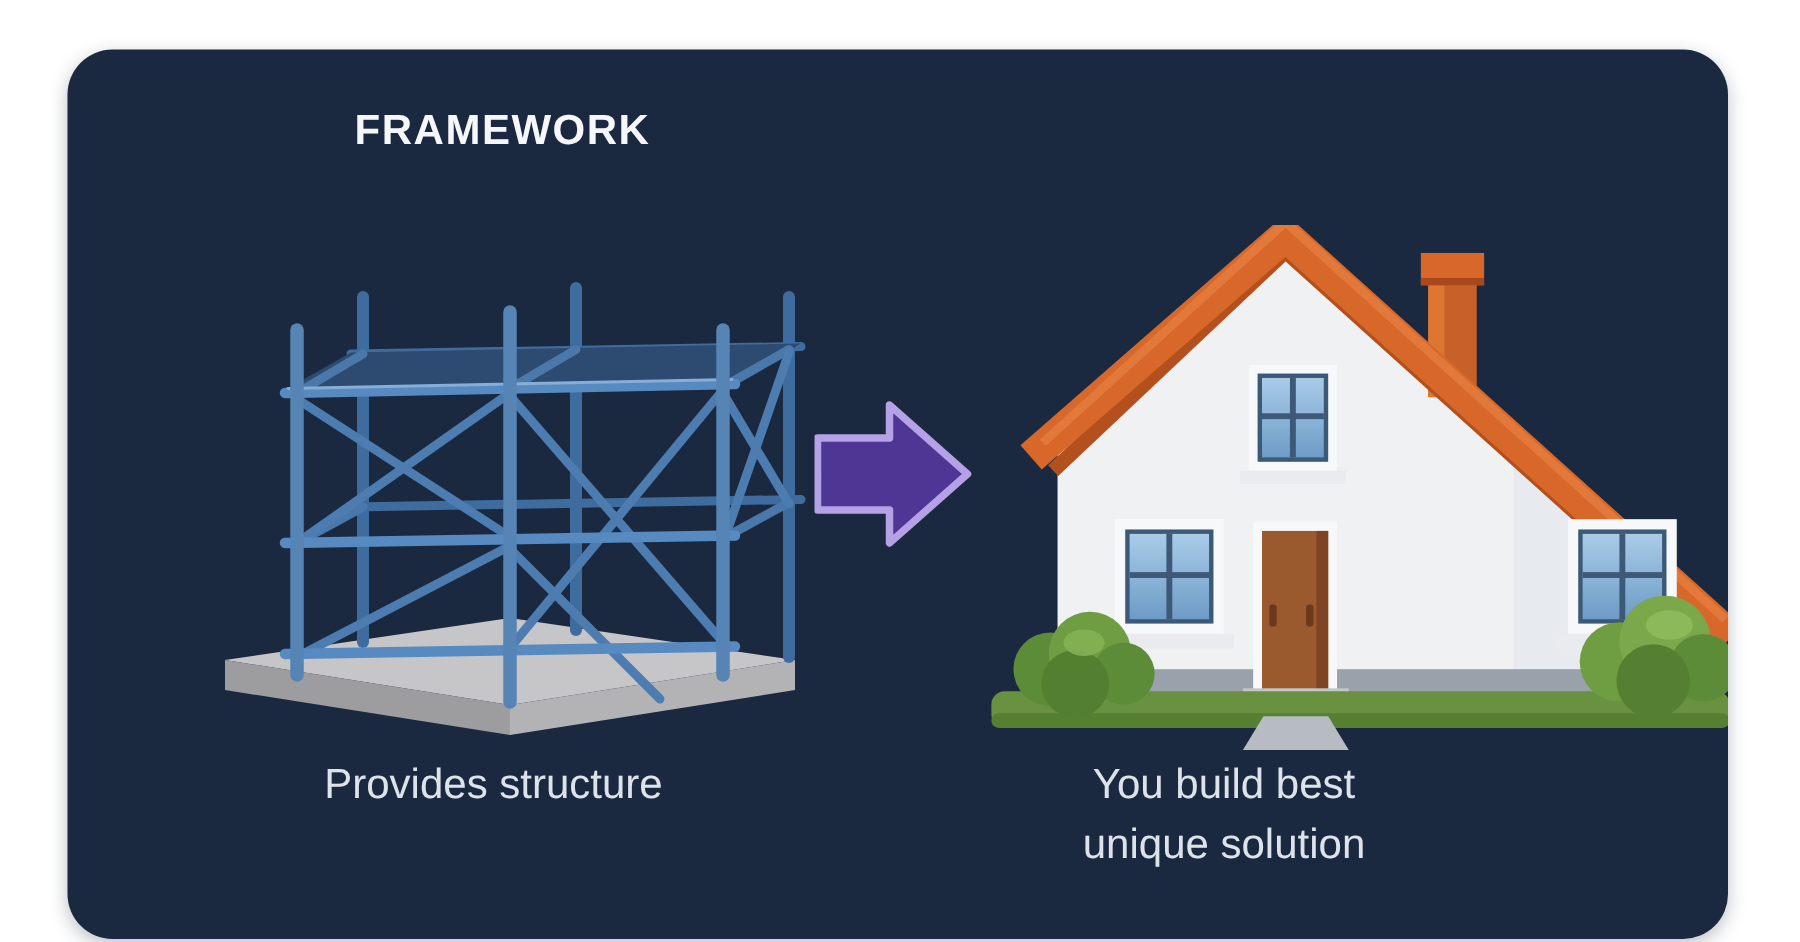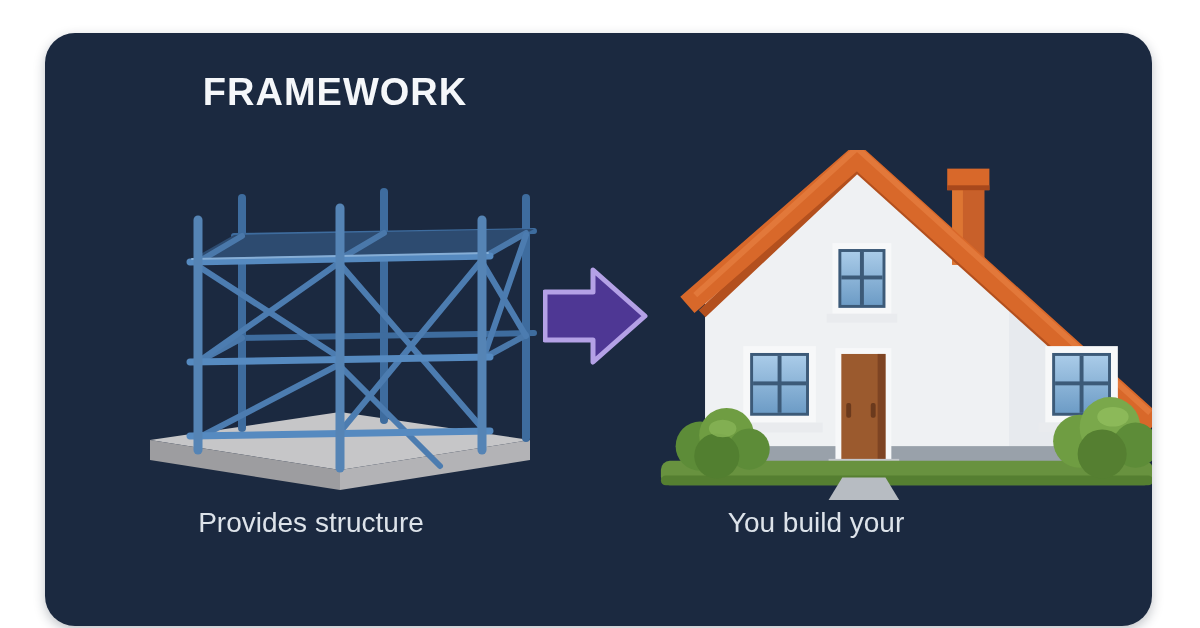--- a/index.html
+++ b/index.html
@@ -26,21 +26,21 @@
     overflow:hidden;
   }
   .panel{position:absolute;top:0;bottom:0;}
   .panel-left{left:0;width:555px;}
   .panel-right{left:555px;width:552px;}
   .title{
     position:absolute; top:38px;
     width:400px;
     text-align:center;
     color:var(--title-color);
-    font-size:38px;
+    font-size:28px;
     font-weight:700;
     letter-spacing:1px;
     white-space:nowrap;
   }
   .title-left{left:90px;}
   .title-right{left:35px;}
   .illus{position:absolute;}
   .illus-scaffold{left:95px; top:107px; width:400px; height:365px;}
   .illus-house{left:56px; top:117px; width:505px; height:353px;}
   .arrow-wrap{
@@ -49,21 +49,21 @@
   }
   .caption{
     position:absolute; top:470px;
     width:400px;
     text-align:center;
     color:var(--caption-color);
     font-size:28px;
     line-height:40px;
     font-weight:400;
   }
-  .caption-left{left:66px;}
+  .caption-left{left:84px;}
   .caption-right{left:16px;}
   svg{display:block;width:100%;height:100%;}
 </style>
 </head>
 <body>
 
 <div class="card">
 
   <section class="panel panel-left">
     <h2 class="title title-left">FRAMEWORK</h2>
@@ -223,17 +223,18 @@
           <circle cx="432" cy="297" r="27" fill="#6f9d42"></circle>
           <circle cx="463" cy="283" r="31" fill="#7aa84b"></circle>
           <circle cx="489" cy="301" r="23" fill="#5d8c38"></circle>
           <circle cx="455" cy="310" r="25" fill="#557f31"></circle>
           <ellipse cx="466" cy="272" rx="16" ry="10" fill="#8fbc5c" opacity="0.85"></ellipse>
         </g>
       </svg>
     </div>
 
     <p class="caption caption-right">
-      <span>You build your</span><br>
+      <span>You build best</span><br>
+      <span>unique solution</span>
     </p>
   </section>
 
 </div>
 
 </body></html>

